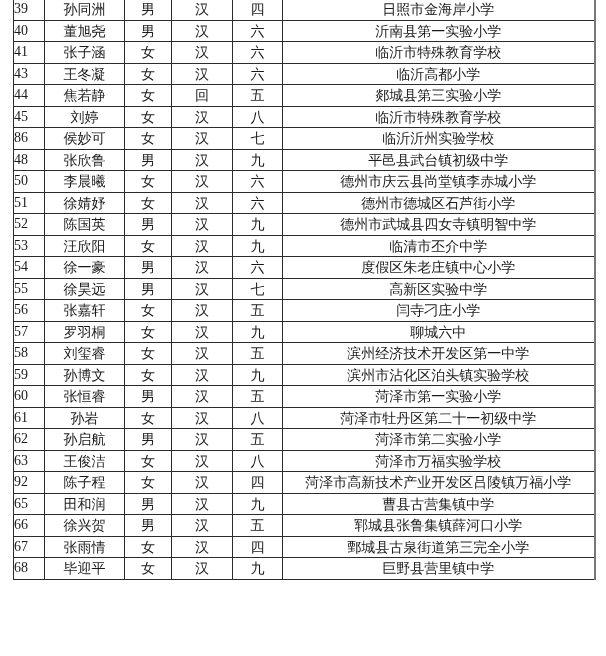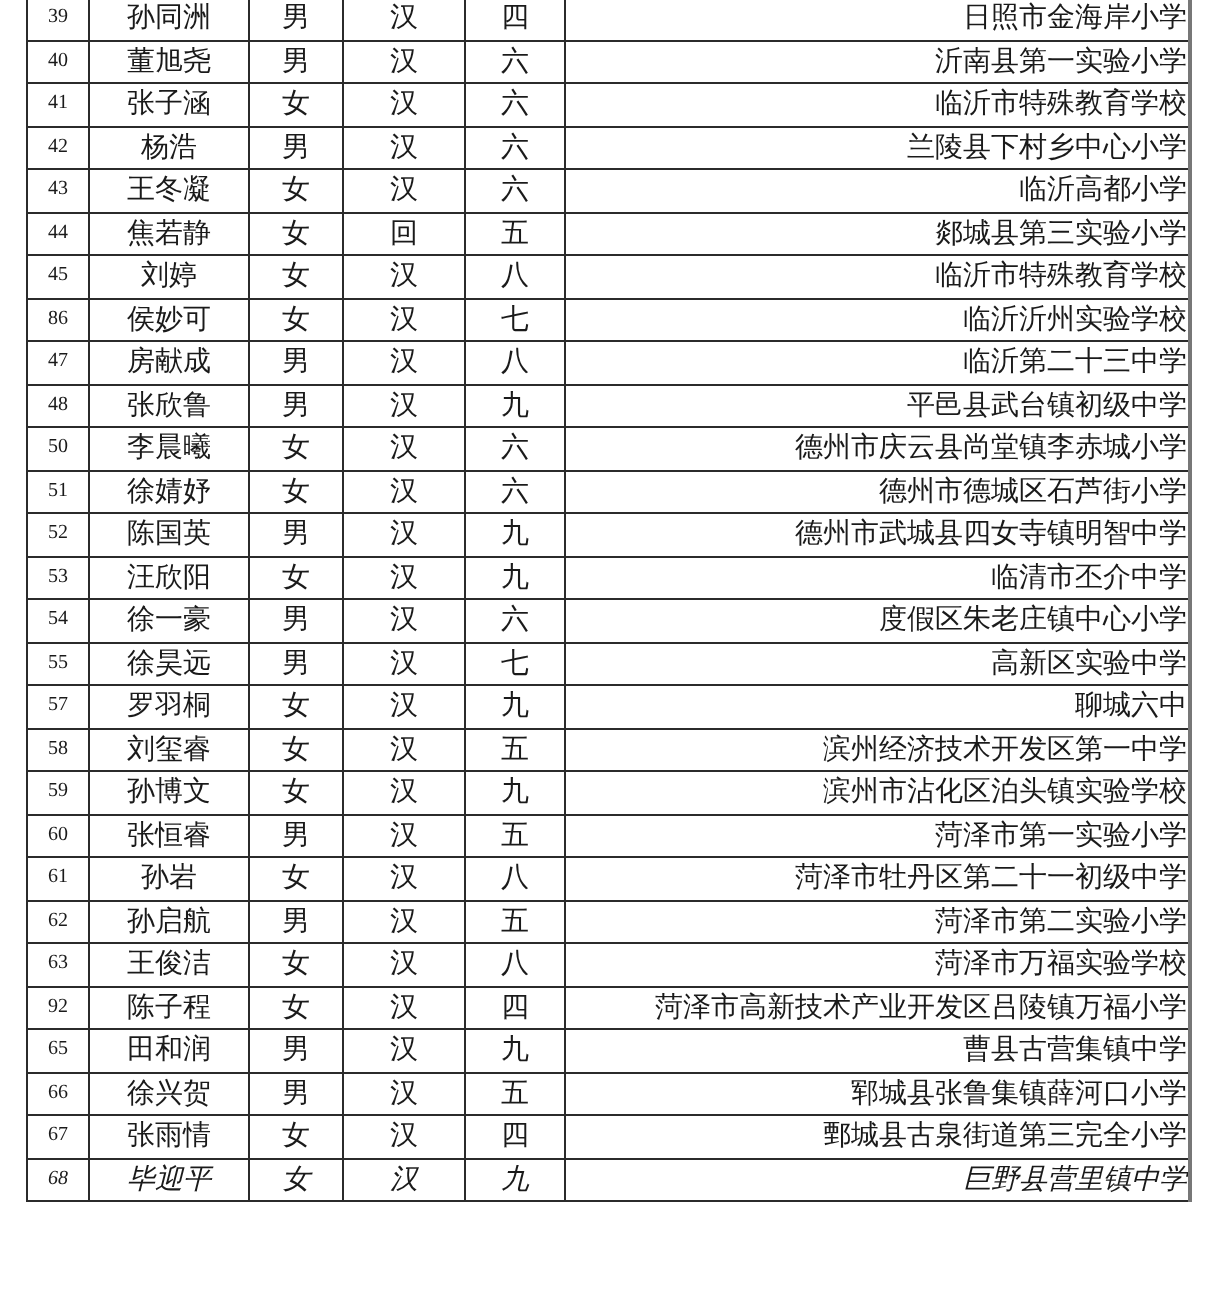--- a/index.html
+++ b/index.html
@@ -14,24 +14,24 @@
     width: 581px;
   }
   table.roster td {
     border: 1px solid #2b2b2b;
     height: 20.5px;
     padding: 0;
     line-height: 20px;
     white-space: nowrap;
     overflow: hidden;
   }
-  table.roster tr:last-child td { border-bottom: 1.5px solid #2b2b2b; font-style: italic; }
-  td.c-no { text-align: center; font-family: "Liberation Serif", serif; font-size: 10px; }
+  table.roster tr:last-child td { border-bottom: 1.5px solid #2b2b2b; }
+  td.c-no { text-align: left; font-family: "Liberation Serif", serif; font-size: 14px; }
   td.c-name, td.c-gender, td.c-eth, td.c-grade { text-align: center; }
-  td.c-school { text-align: right; padding-left: 6px; }
+  td.c-school { text-align: center; padding-left: 6px; }
   table.roster td:first-child { border-left: 1.5px solid #2b2b2b; }
   table.roster td:last-child { border-right: 2px solid #777; }
 </style>
 </head>
 <body>
 
 <div class="doc">
   <table class="roster">
     <colgroup>
       <col style="width:31px">
@@ -60,28 +60,20 @@
         </tr>
         <tr>
           <td class="c-no">41</td>
           <td class="c-name">张子涵</td>
           <td class="c-gender">女</td>
           <td class="c-eth">汉</td>
           <td class="c-grade">六</td>
           <td class="c-school">临沂市特殊教育学校</td>
         </tr>
         <tr>
-          <td class="c-no">42</td>
-          <td class="c-name">杨浩</td>
-          <td class="c-gender">男</td>
-          <td class="c-eth">汉</td>
-          <td class="c-grade">六</td>
-          <td class="c-school">兰陵县下村乡中心小学</td>
-        </tr>
-        <tr>
           <td class="c-no">43</td>
           <td class="c-name">王冬凝</td>
           <td class="c-gender">女</td>
           <td class="c-eth">汉</td>
           <td class="c-grade">六</td>
           <td class="c-school">临沂高都小学</td>
         </tr>
         <tr>
           <td class="c-no">44</td>
           <td class="c-name">焦若静</td>
@@ -100,28 +92,20 @@
         </tr>
         <tr>
           <td class="c-no">86</td>
           <td class="c-name">侯妙可</td>
           <td class="c-gender">女</td>
           <td class="c-eth">汉</td>
           <td class="c-grade">七</td>
           <td class="c-school">临沂沂州实验学校</td>
         </tr>
         <tr>
-          <td class="c-no">47</td>
-          <td class="c-name">房献成</td>
-          <td class="c-gender">男</td>
-          <td class="c-eth">汉</td>
-          <td class="c-grade">八</td>
-          <td class="c-school">临沂第二十三中学</td>
-        </tr>
-        <tr>
           <td class="c-no">48</td>
           <td class="c-name">张欣鲁</td>
           <td class="c-gender">男</td>
           <td class="c-eth">汉</td>
           <td class="c-grade">九</td>
           <td class="c-school">平邑县武台镇初级中学</td>
         </tr>
         <tr>
           <td class="c-no">50</td>
           <td class="c-name">李晨曦</td>
@@ -162,20 +146,28 @@
           <td class="c-grade">六</td>
           <td class="c-school">度假区朱老庄镇中心小学</td>
         </tr>
         <tr>
           <td class="c-no">55</td>
           <td class="c-name">徐昊远</td>
           <td class="c-gender">男</td>
           <td class="c-eth">汉</td>
           <td class="c-grade">七</td>
           <td class="c-school">高新区实验中学</td>
+        </tr>
+        <tr>
+          <td class="c-no">56</td>
+          <td class="c-name">张嘉轩</td>
+          <td class="c-gender">女</td>
+          <td class="c-eth">汉</td>
+          <td class="c-grade">五</td>
+          <td class="c-school">闫寺刁庄小学</td>
         </tr>
         <tr>
           <td class="c-no">57</td>
           <td class="c-name">罗羽桐</td>
           <td class="c-gender">女</td>
           <td class="c-eth">汉</td>
           <td class="c-grade">九</td>
           <td class="c-school">聊城六中</td>
         </tr>
         <tr>

